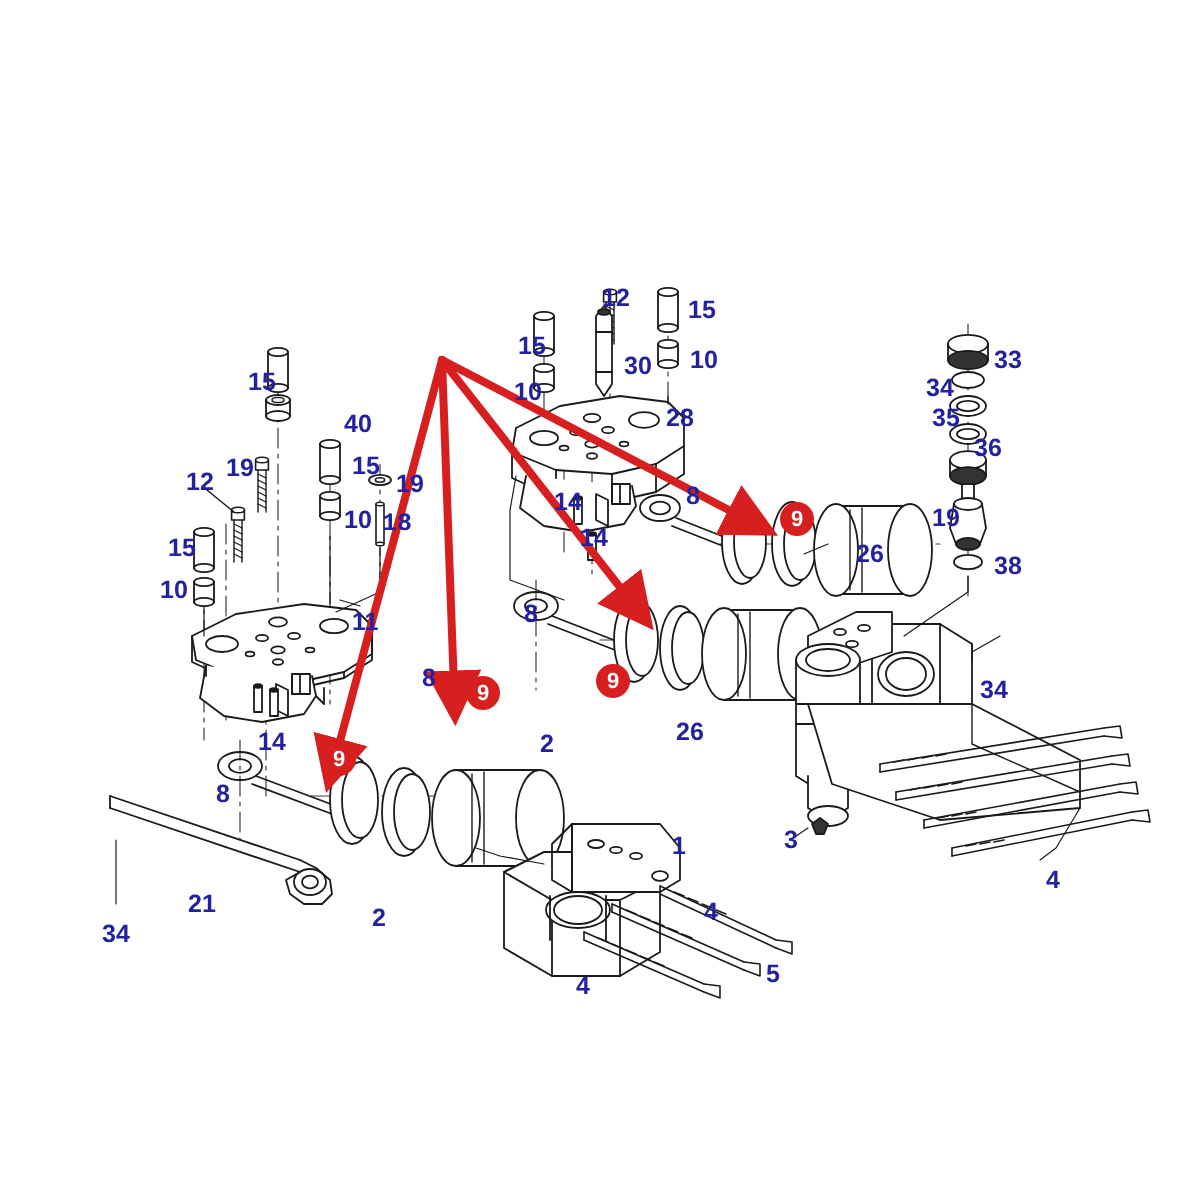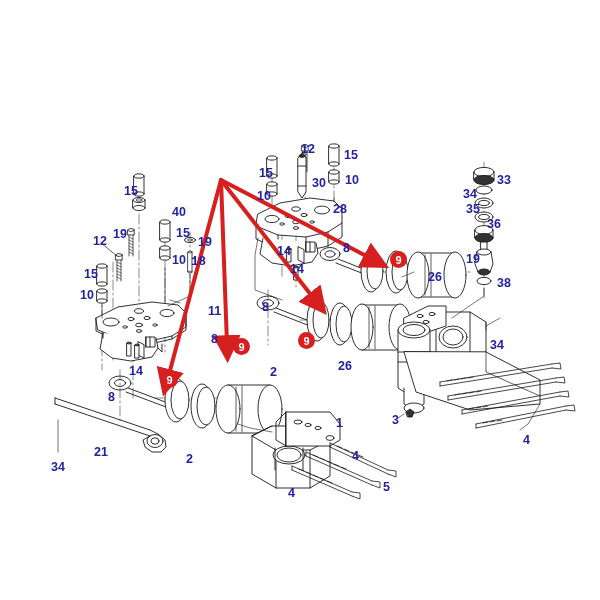--- a/index.html
+++ b/index.html
@@ -405,21 +405,21 @@
       <div class="lbl" style="left: 124px; top: 185px;">15</div>
       <div class="lbl" style="left: 152px; top: 206px; margin-left: 20px;">40</div>
       <div class="lbl" style="left: 113px; top: 228px;">19</div>
       <div class="lbl" style="left: 93px; top: 235px;">12</div>
       <div class="lbl" style="left: 176px; top: 227px;">15</div>
       <div class="lbl" style="left: 198px; top: 236px;">19</div>
       <div class="lbl" style="left: 172px; top: 254px;">10</div>
       <div class="lbl" style="left: 191px; top: 256px; font-family: Liberation Mono, monospace;">18</div>
       <div class="lbl" style="left: 84px; top: 268px;">15</div>
       <div class="lbl" style="left: 80px; top: 289px;">10</div>
-      <div class="lbl" style="left: 176px; top: 305px; margin-left: 32px;">11</div>
+      <div class="lbl" style="left: 176px; top: 305px;">11</div>
       <div class="lbl" style="left: 129px; top: 365px;">14</div>
       <div class="lbl" style="left: 108px; top: 391px;">8</div>
       <div class="lbl" style="left: 94px; top: 446px;">21</div>
       <div class="lbl" style="left: 51px; top: 461px;">34</div>
       <div class="lbl" style="left: 211px; top: 333px;">8</div>
       <div class="lbl" style="left: 270px; top: 366px;">2</div>
       <div class="lbl" style="left: 186px; top: 453px;">2</div>
       <div class="lbl" style="left: 336px; top: 417px;">1</div>
       <div class="lbl" style="left: 352px; top: 450px;">4</div>
       <div class="lbl" style="left: 288px; top: 487px;">4</div>

